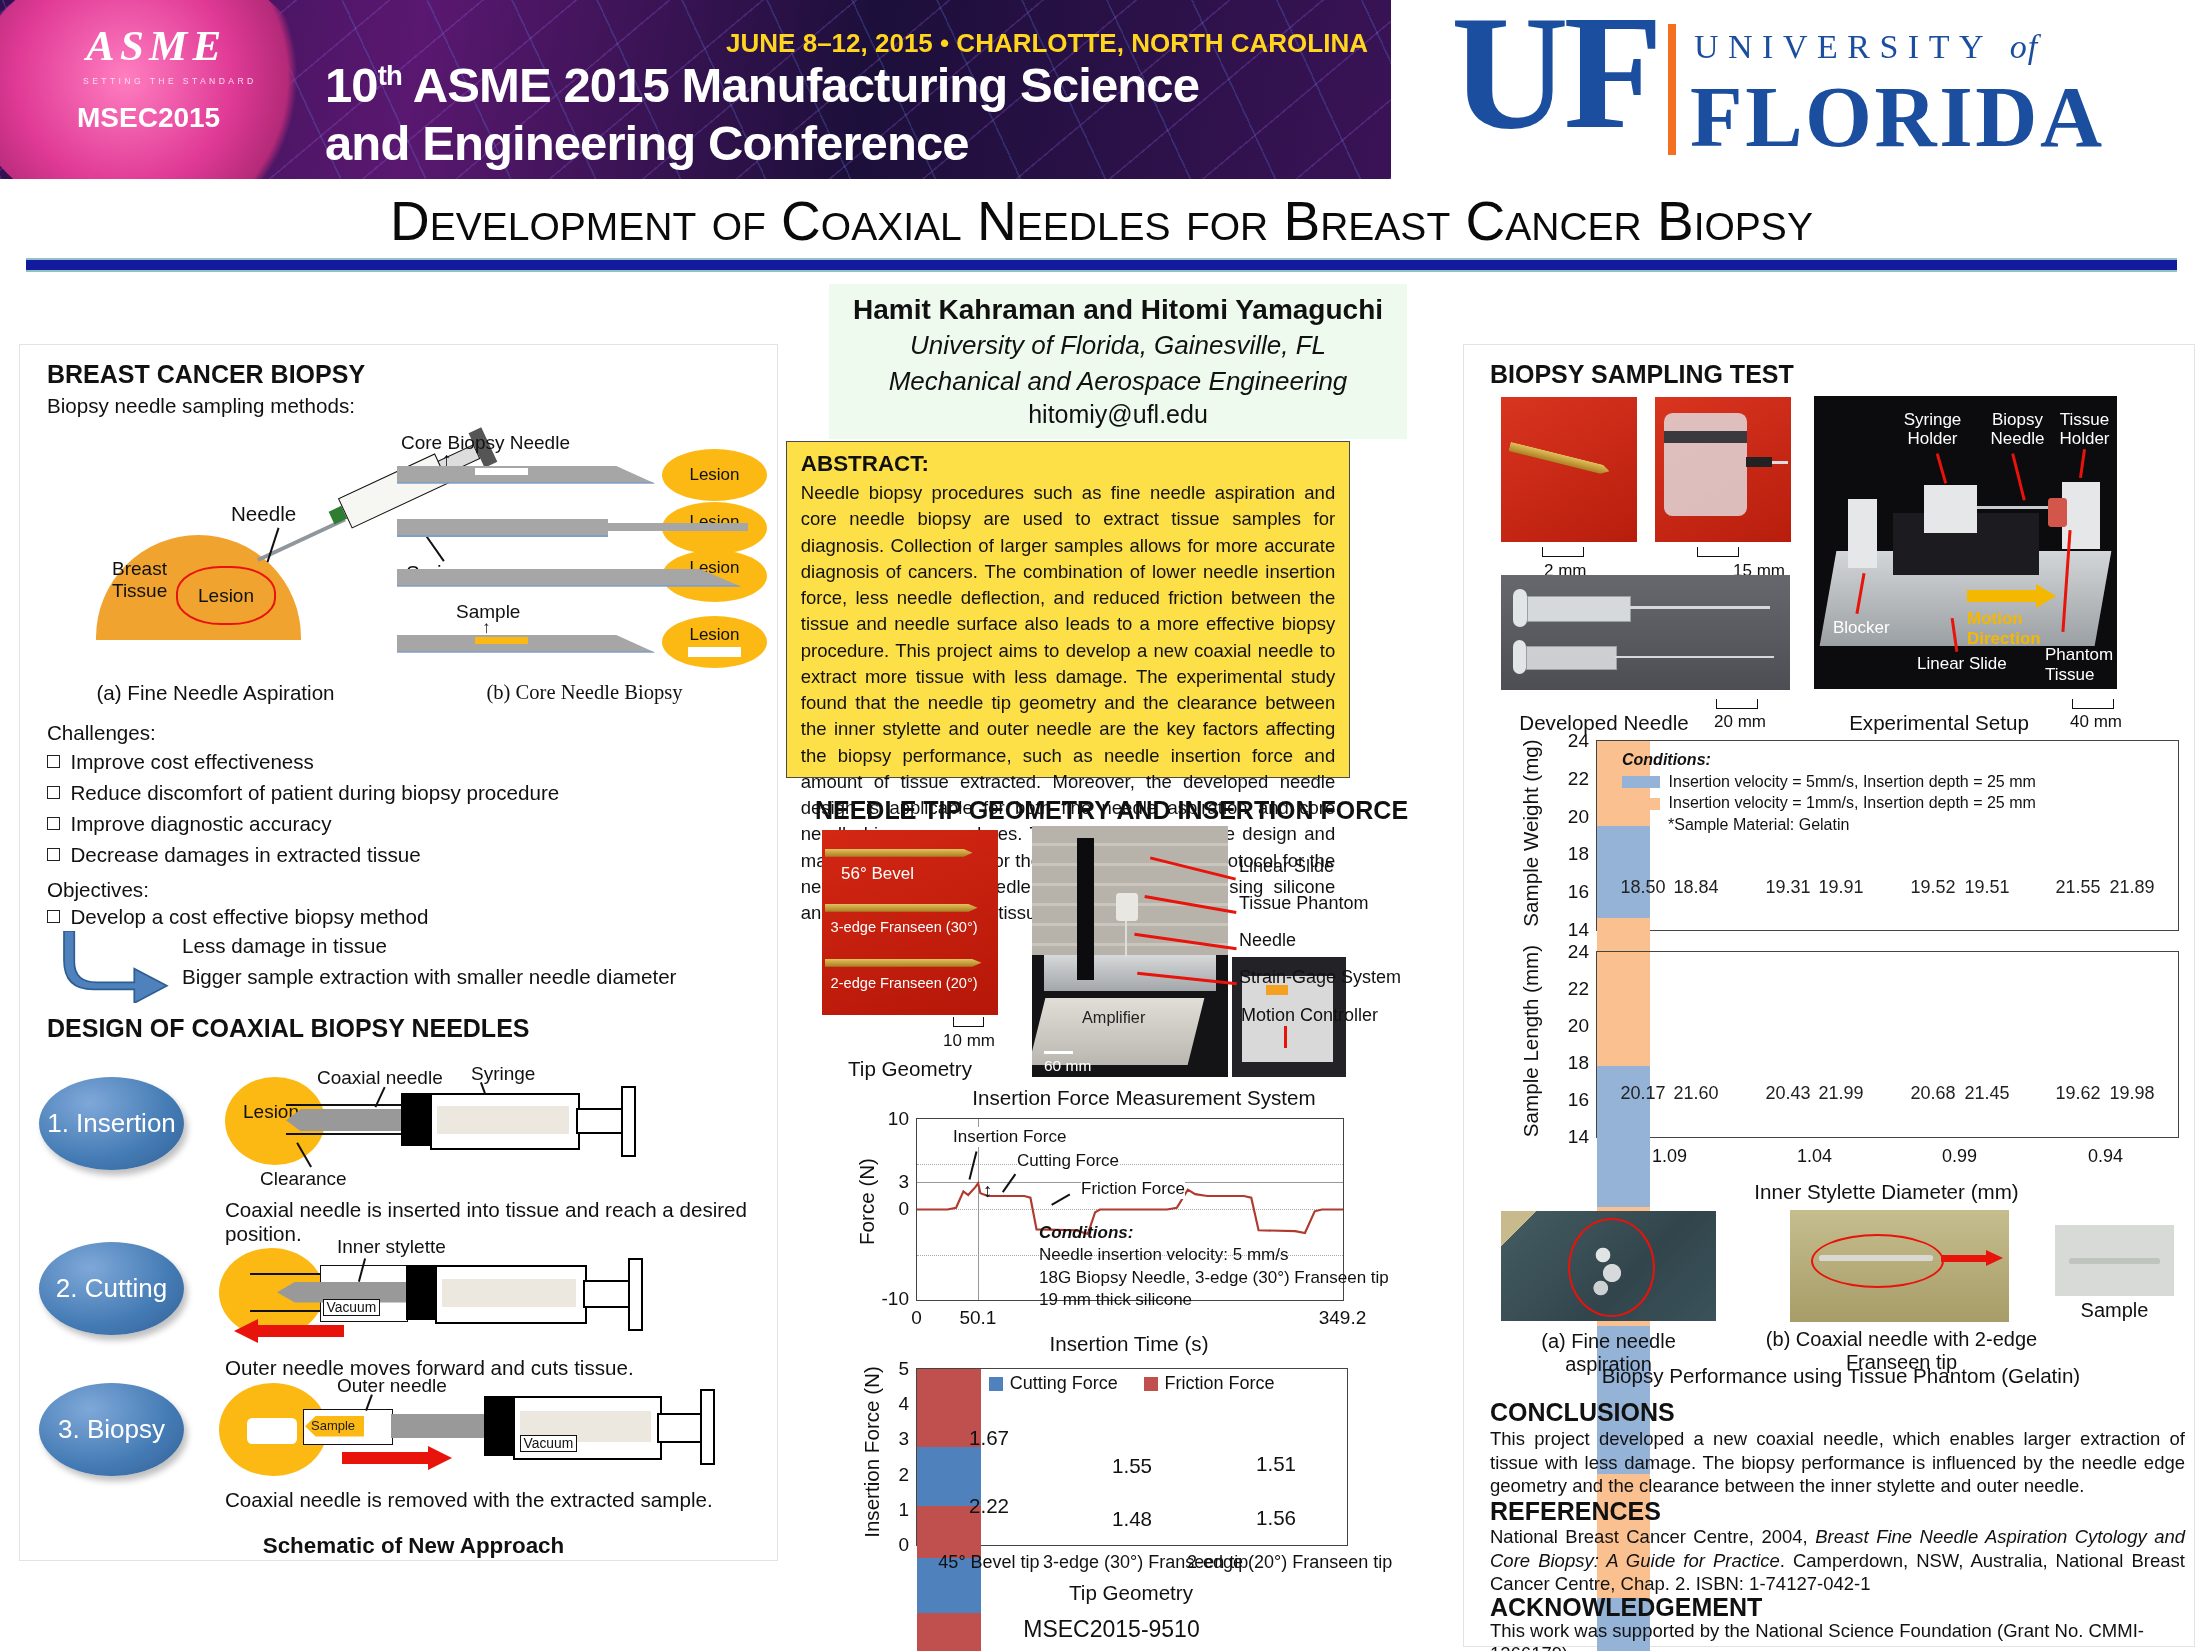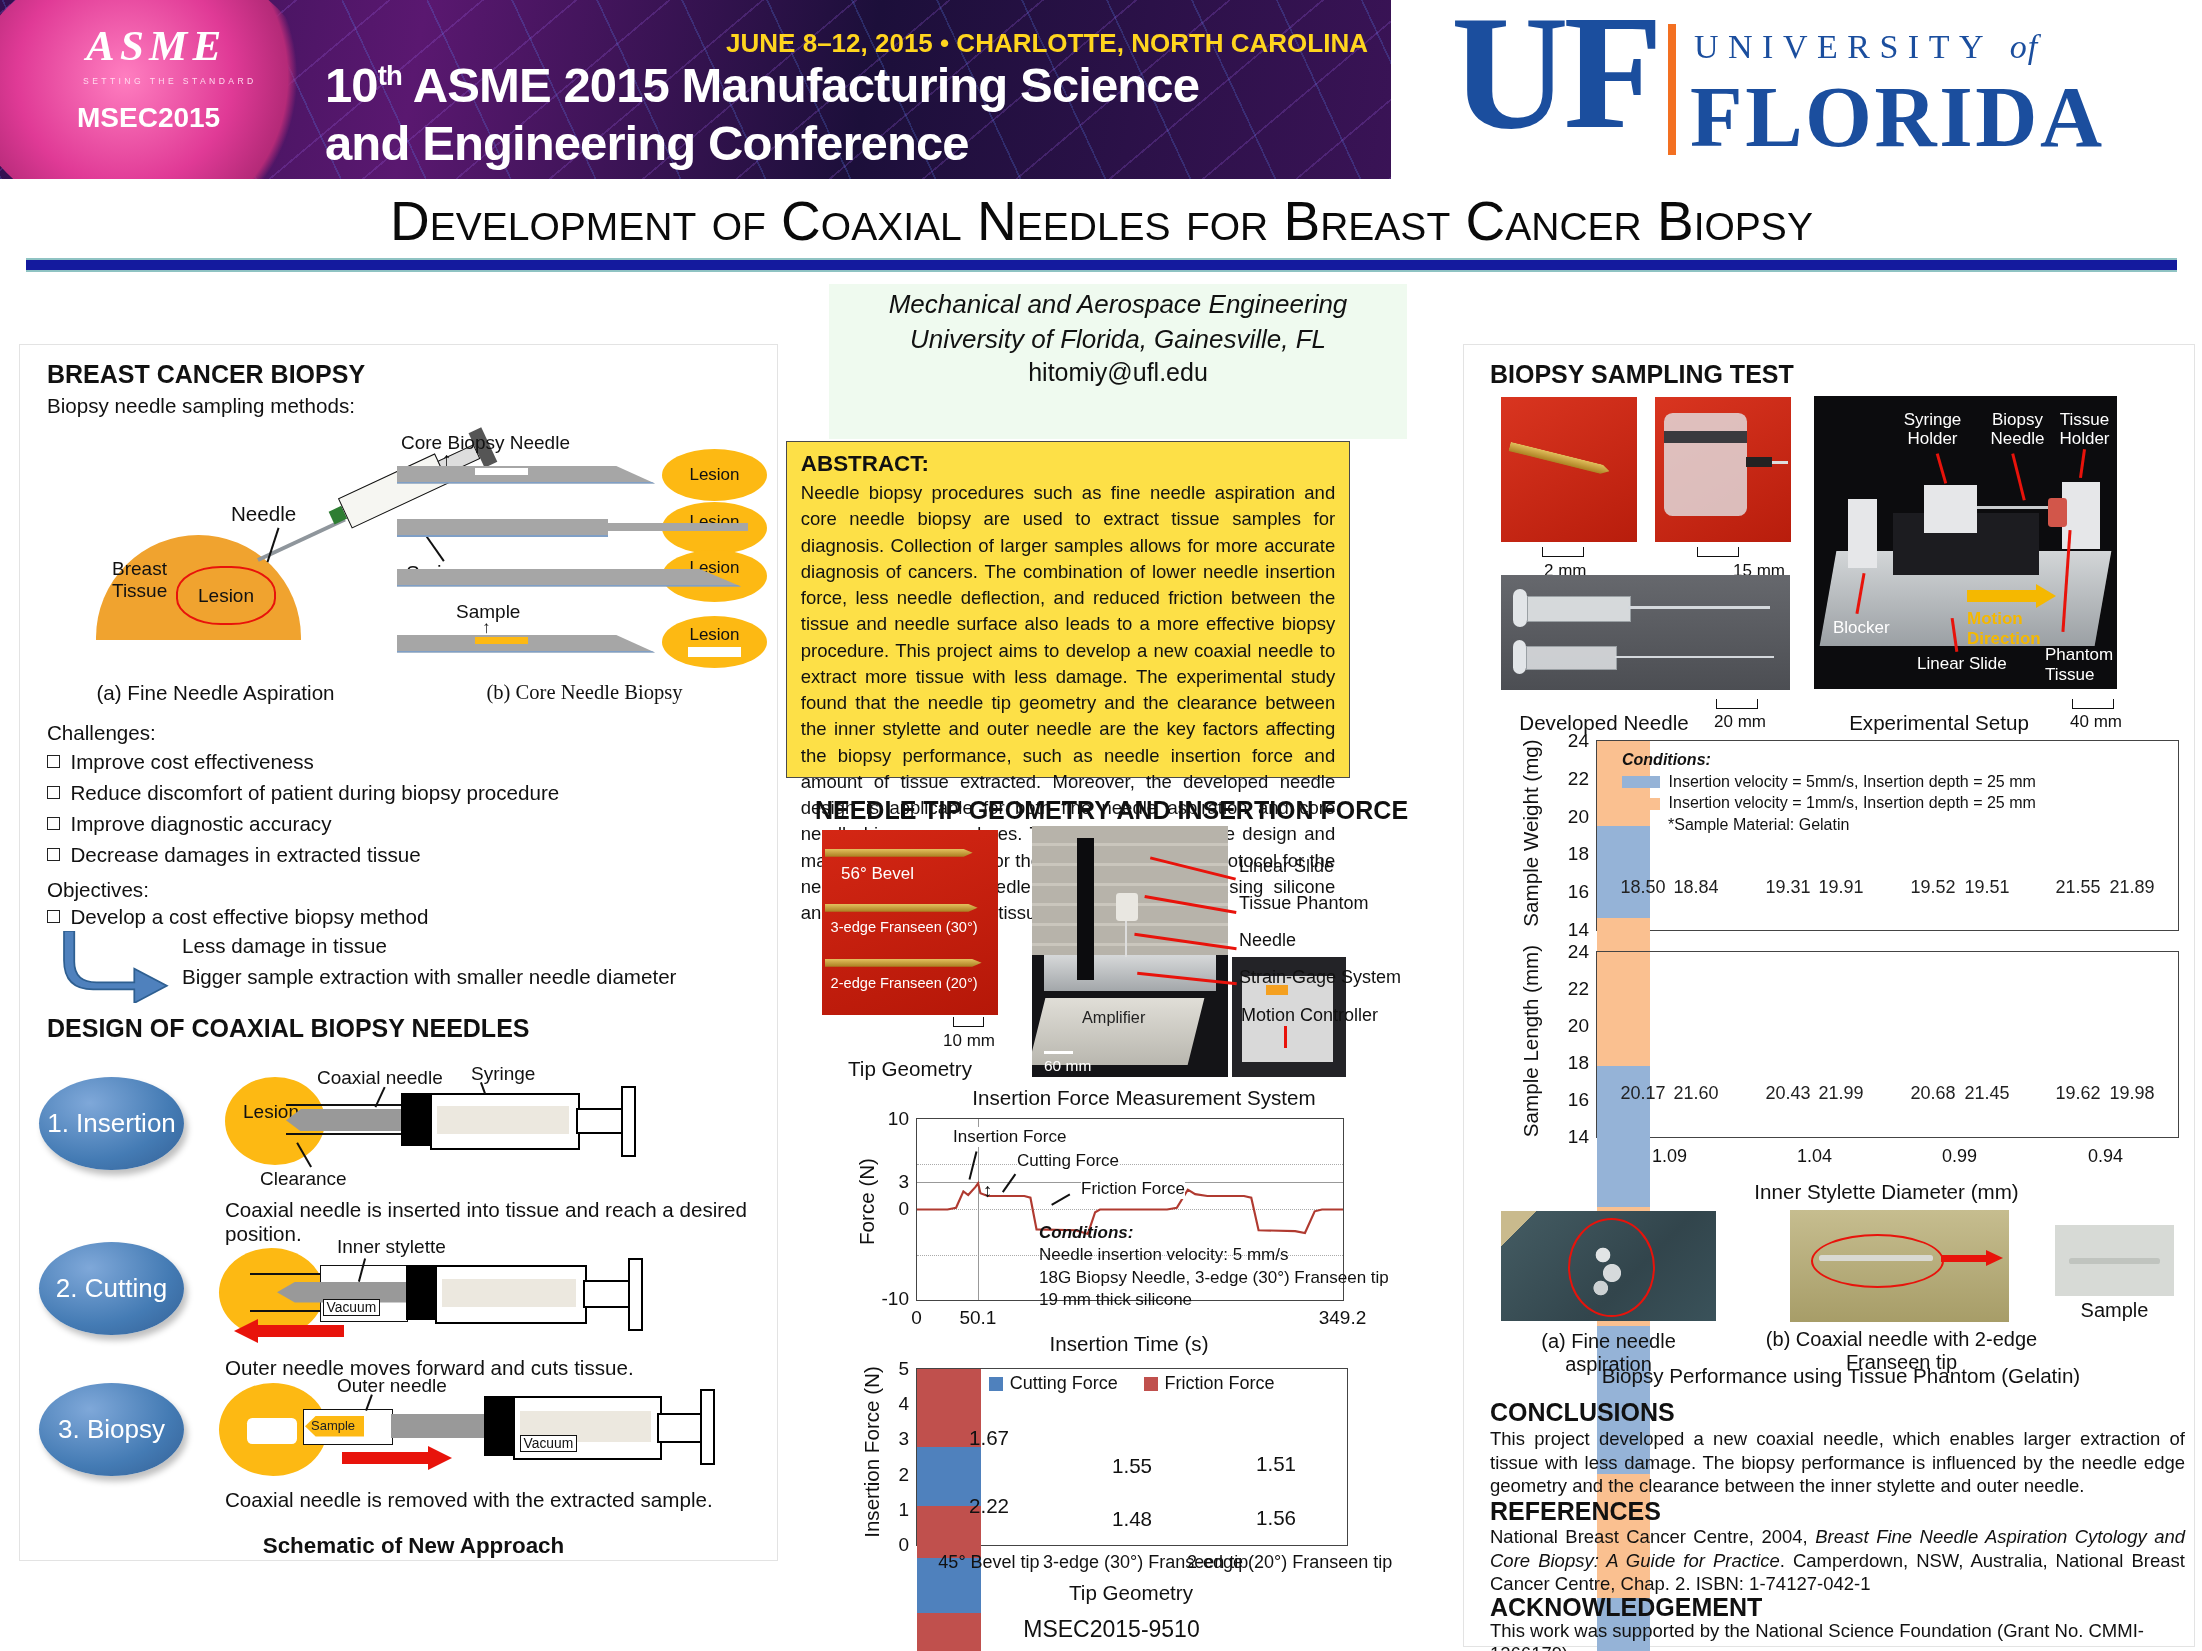--- a/index.html
+++ b/index.html
@@ -60,22 +60,23 @@
       <span>UNIVERSITY</span>
       <span style="font-style:italic;letter-spacing:0.9px;">of</span>
     </div>
     <div class="abs" style="left:299px;top:67px;font-family:'Liberation Serif',serif;font-weight:bold;font-size:86px;color:#1b4e9e;letter-spacing:2.6px;">FLORIDA</div>
   </div>
 
   <div class="abs" style="left:0;top:189px;width:2203px;text-align:center;font-size:55px;font-variant:small-caps;color:#0a0a0a;">Development of Coaxial Needles for Breast Cancer Biopsy</div>
   <div class="abs" style="left:26px;top:258px;width:2151px;height:10.3px;background:#141a9e;border-top:2.6px solid #8fc3c3;border-bottom:2.6px solid #8fc3c3;"></div>
 
   <div class="abs" style="left:829px;top:284px;width:578px;height:155px;background:#effaef;text-align:center;">
+    <div style="margin-top:10.3px;font-size:28px;font-weight:bold;">Hamit Kahraman and Hitomi Yamaguchi</div>
+    <div style="margin-top:3.4px;font-size:26px;font-style:italic;">University of Florida, Gainesville, FL</div>
     <div style="margin-top:5.2px;font-size:26px;font-style:italic;">Mechanical and Aerospace Engineering</div>
-    <div style="margin-top:3.4px;font-size:26px;font-style:italic;">University of Florida, Gainesville, FL</div>
     <div style="margin-top:3.4px;font-size:25px;">hitomiy@ufl.edu</div>
   </div>
 
   <div class="panel" style="left:19px;top:344px;width:757px;height:1215px;"></div>
 
   <div class="abs hdg" style="left:47px;top:360px;">BREAST CANCER BIOPSY</div>
   <div class="abs txt" style="left:47px;top:394px;">Biopsy needle sampling methods:</div>
 
   <div class="abs" style="left:96px;top:535px;width:205px;height:105px;border-radius:105px 105px 0 0;background:#f0a32f;"></div>
   <div class="abs" style="left:112px;top:558px;width:89px;font-size:19px;line-height:1.15;">Breast Tissue</div>

